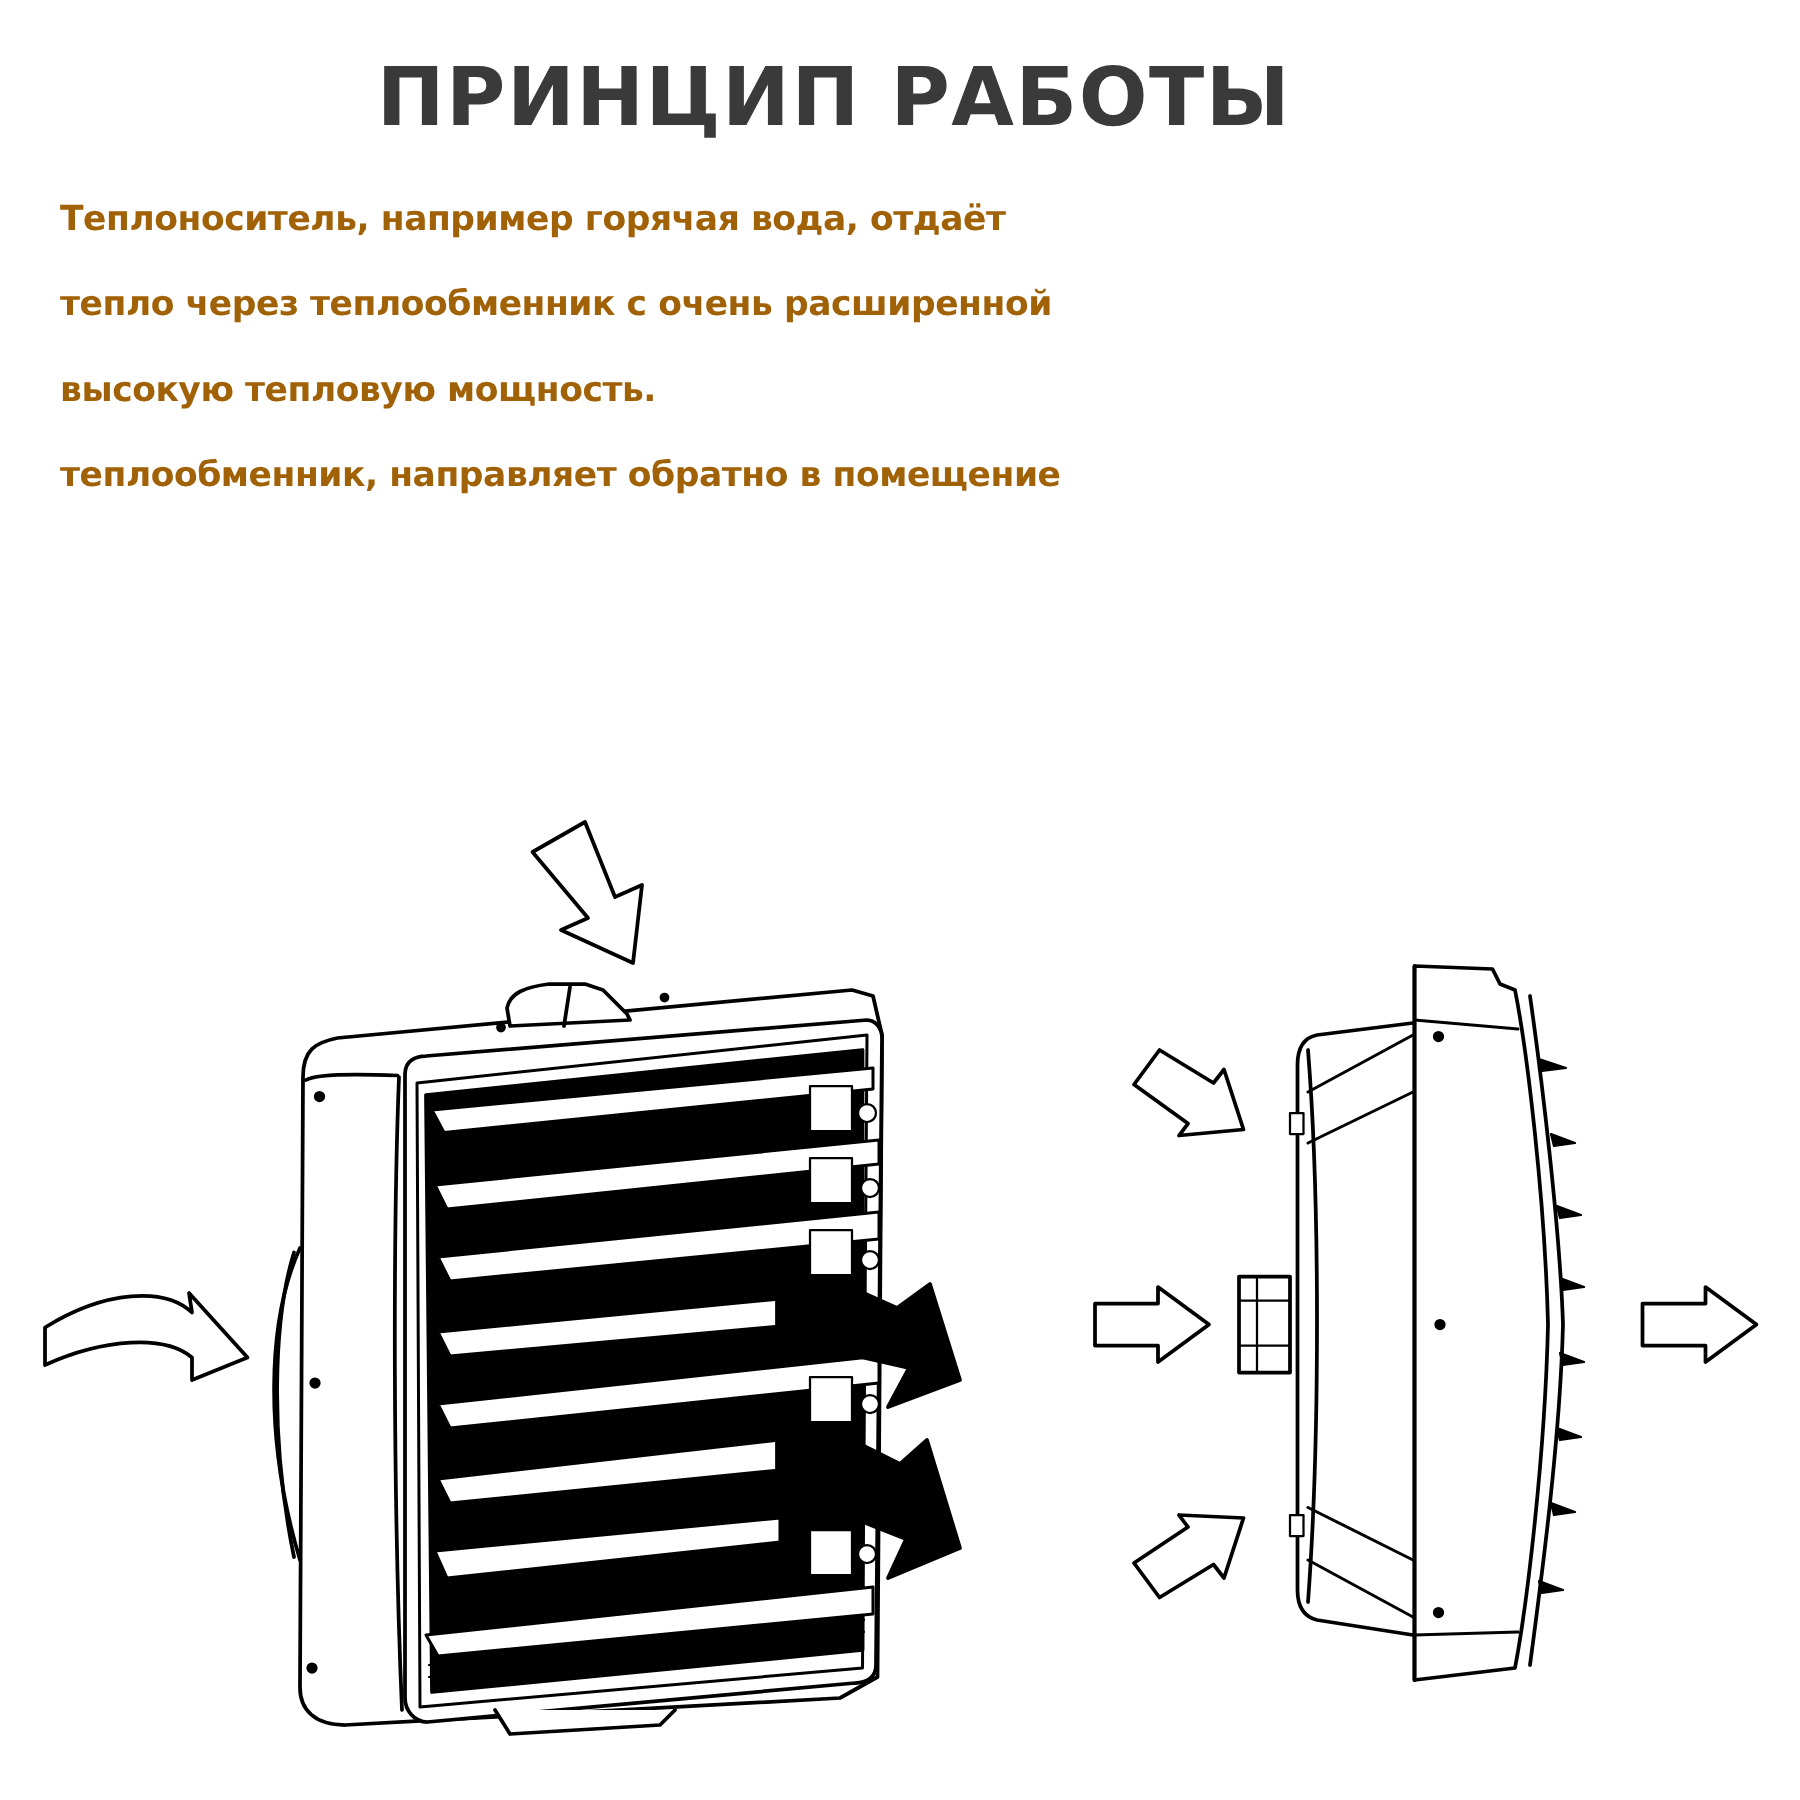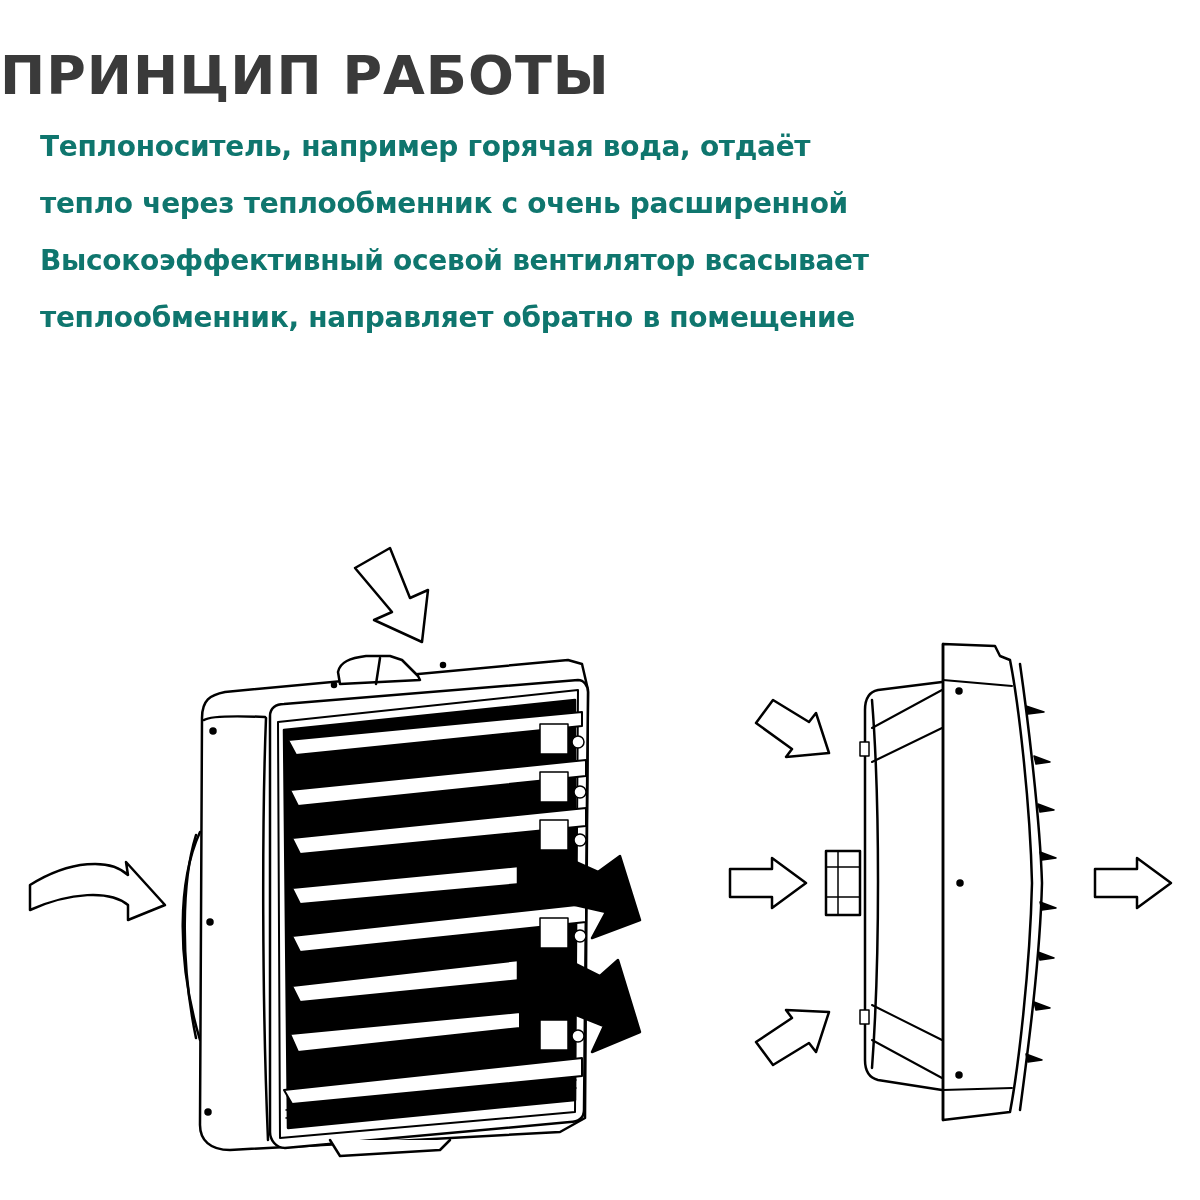--- a/index.html
+++ b/index.html
@@ -1,38 +1,38 @@
 <!DOCTYPE html>
 <html><head>
 <meta charset="utf-8">
 <style>
   html, body { margin:0; padding:0; background:#ffffff; }
   body { width:1200px; height:1200px; position:relative; overflow:hidden; font-family:"DejaVu Sans", sans-serif; }
   .title {
-    position:absolute; left:0; top:41px; width:1112px; text-align:left;
+    position:absolute; left:0; top:30px; width:1112px; text-align:center;
     font-family:"DejaVu Sans", sans-serif; font-weight:bold; font-size:54px;
     color:#3a3a3a; letter-spacing:1px; line-height:70px;
   }
   .body-text {
     position:absolute; left:40px; top:118px; width:1160px;
-    font-family:"DejaVu Sans", sans-serif; font-weight:bold; font-size:28px;
-    color:#0f766e; line-height:57px; letter-spacing:-0.3px;
+    font-family:"DejaVu Sans", sans-serif; font-weight:bold; font-size:23px;
+    color:#a16207; line-height:57px; letter-spacing:-0.3px;
   }
   .body-text .line { display:block; white-space:nowrap; }
   svg.diagram { position:absolute; left:0; top:0; }
 </style>
 </head>
 <body>
 
 <div class="title">ПРИНЦИП РАБОТЫ</div>
 
 <div class="body-text">
   <span class="line">Теплоноситель, например горячая вода, отдаёт</span>
   <span class="line">тепло через теплообменник с очень расширенной</span>
-  <span class="line">Высокоэффективный осевой вентилятор всасывает</span>
+  <span class="line">высокую тепловую мощность.</span>
   <span class="line">теплообменник, направляет обратно в помещение</span>
 </div>
 
 <svg class="diagram" width="1200" height="1200" viewBox="0 0 1200 1200" fill="none" stroke="#000" stroke-width="2.5" stroke-linejoin="round" stroke-linecap="round">
 
   <g>
 
     <g>
       <polygon points="355,568 390,548 410,598 428,590 422,642 374,620 392,612" fill="#fff"></polygon>
     </g>

